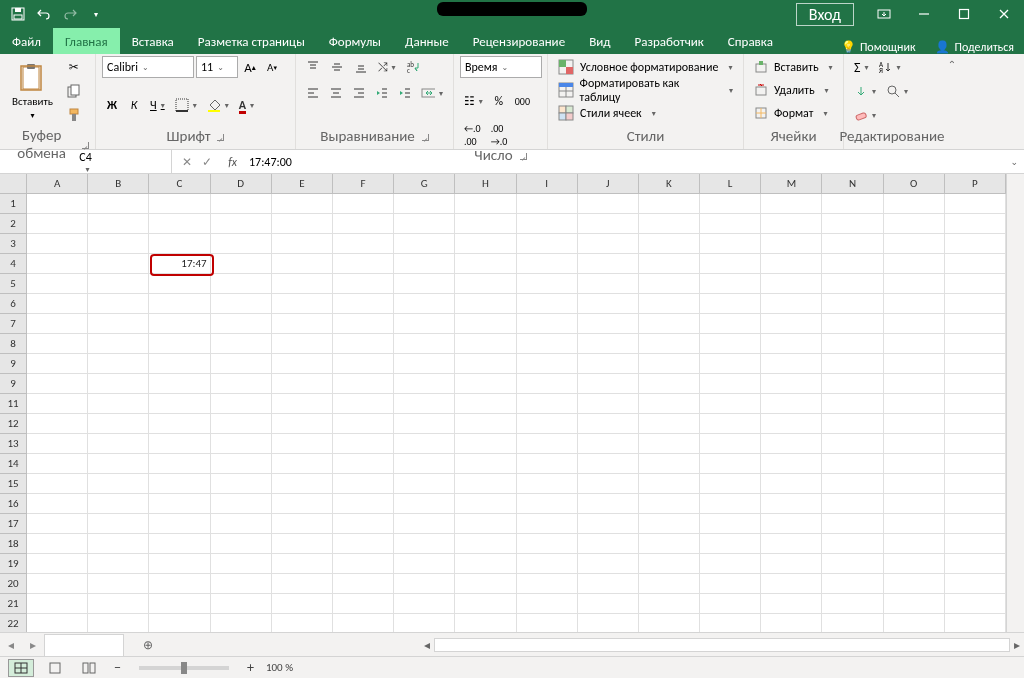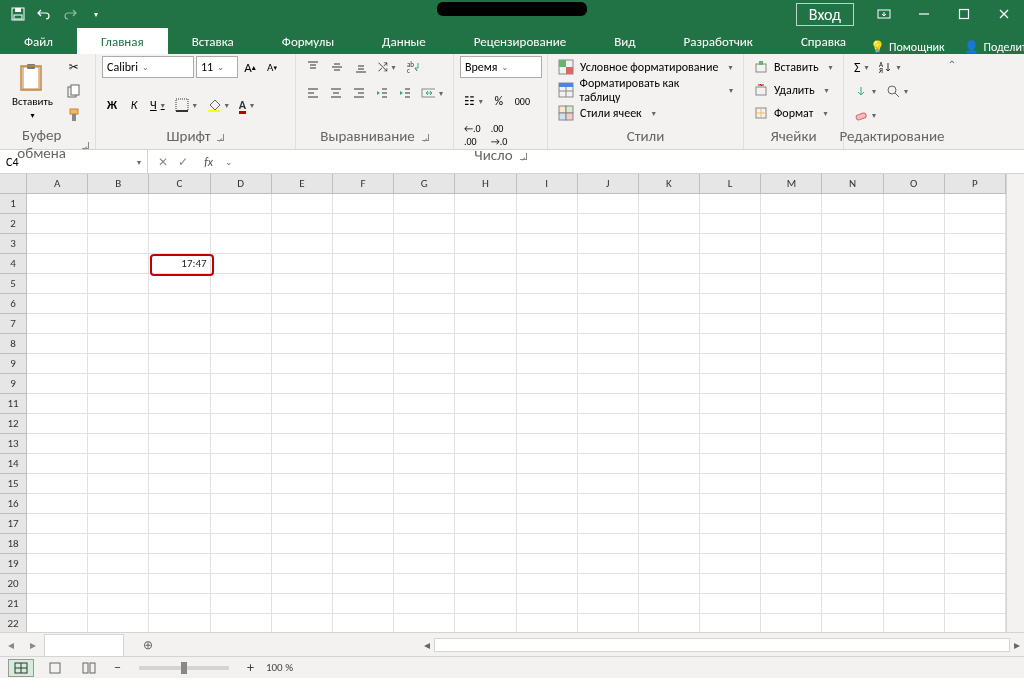--- a/index.html
+++ b/index.html
@@ -9,22 +9,22 @@
   .titlebar { background: var(--green); height: 28px; display: flex; align-items: center; color: #fff; }
   .qat { display: flex; align-items: center; gap: 2px; padding: 0 6px; }
   .qat-btn { width: 24px; height: 22px; display: flex; align-items: center; justify-content: center; color: #fff; cursor: pointer; }
   .qat-btn.disabled { opacity: .5; }
   .title-sep { flex: 1; }
   .blacked { position: absolute; top: 2px; left: 50%; transform: translateX(-50%); width: 150px; height: 14px; background: #000; border-radius: 6px; }
   .login-btn { border: 1px solid rgba(255,255,255,.7); padding: 1px 12px; font-size: 16px; margin-right: 10px; }
   .win-btn { width: 40px; height: 28px; display: flex; align-items: center; justify-content: center; color: #fff; cursor: pointer; }
 
   .tabbar { background: var(--green); height: 26px; display: flex; align-items: flex-end; color: #fff; font-size: 13px; }
-  .tab { padding: 4px 24px; cursor: pointer; height: 26px; display: flex; align-items: center; }
-  .tab.active { background: #ffffff; color: #217346; font-weight: 400; }
+  .tab { padding: 4px 12px; cursor: pointer; height: 26px; display: flex; align-items: center; }
+  .tab.active { background: #86efac; color: #217346; font-weight: 400; }
   .tab-spacer { flex: 1; }
   .tab-right { display: flex; align-items: center; gap: 4px; padding-right: 10px; font-size: 12px; }
 
   .ribbon { background: #f3f2f1; height: 96px; border-bottom: 1px solid #d4d4d4; display: flex; }
   .group { border-right: 1px solid #e1dfdd; padding: 2px 6px 2px 6px; display: flex; flex-direction: column; justify-content: space-between; height: 100%; }
   .group-body { display: flex; gap: 4px; flex: 1; align-items: center; }
   .group-label { font-size: 15px; color: #666; text-align: center; padding-bottom: 2px; display: flex; justify-content: center; align-items: center; gap:4px;}
   .diag { width: 10px; height: 10px; position: relative; }
   .diag::after { content:''; position:absolute; right:0; bottom:0; width:6px;height:6px;border-right:1px solid #888;border-bottom:1px solid #888; }
   .diag::before { content:''; position:absolute; right:2px; bottom:2px; width:4px;height:1px;background:#888;transform:rotate(-45deg);transform-origin:right; }
@@ -32,21 +32,21 @@
   .ico { width: 16px; height: 16px; display: inline-flex; align-items: center; justify-content: center; }
   .row { display: flex; gap: 2px; align-items: center; }
   .col { display: flex; flex-direction: column; gap: 2px; }
   .ribbtn { min-width: 20px; height: 22px; display: flex; align-items: center; justify-content: center; padding: 0 3px; cursor: pointer; border: 1px solid transparent; font-size:12px; }
   .combo { border:1px solid #ababab; background:#fff; height:22px; display:flex; align-items:center; padding:0 4px; font-size:12px; }
   .caret { margin-left:4px; font-size:8px; color:#666; }
   .wide { min-width: 150px; justify-content: flex-start; gap:6px;align-items:center; }
   .collapse-btn { width:24px;height:96px;display:flex;align-items:flex-start;justify-content:center;padding-top:4px;cursor:pointer; }
 
   .fx-bar { height: 24px; border-bottom: 1px solid #d4d4d4; background: #fff; display: flex; align-items: center; font-size: 12px; }
-  .namebox { width: 148px; border-right: 1px solid #d4d4d4; height: 100%; display: flex; align-items: center; padding: 0 6px; justify-content: space-between; }
+  .namebox { width: 172px; border-right: 1px solid #d4d4d4; height: 100%; display: flex; align-items: center; padding: 0 6px; justify-content: space-between; flex-direction: column; }
   .fx-btns { display: flex; gap: 2px; padding: 0 6px; color: #888; }
   .fx-sym { font-style: italic; padding: 0 6px; color: #555; }
   .fx-input { flex: 1; padding: 0 6px; }
   .fx-down { padding:0 6px;color:#666;font-size:9px;cursor:pointer;}
 
   .sheet { position: relative; height: 458px; overflow: hidden; }
   .corner { position:absolute; top:0;left:0;width:27px;height:20px;background:var(--header);border-right:1px solid #bfbfbf;border-bottom:1px solid #bfbfbf; }
   .colheads { position:absolute;top:0;left:27px;right:18px;height:20px;display:flex;background:var(--header);border-bottom:1px solid #bfbfbf; }
   .colh { width:62px;border-right:1px solid #bfbfbf;text-align:center;font-size:11px;color:#333;line-height:20px; cursor:pointer;}
   .rowheads { position:absolute;top:20px;left:0;width:27px;background:var(--header);border-right:1px solid #bfbfbf; }
@@ -121,20 +121,21 @@
       <svg width="12" height="12">
         <path d="M2 2L10 10M10 2L2 10" stroke="#fff" stroke-width="1.3"></path>
       </svg>
     </div>
 </div>
 
 <div class="tabbar">
   <div class="tab">Файл</div>
   <div class="tab active">Главная</div>
   <div class="tab">Вставка</div>
+  <div class="tab">Разметка страницы</div>
   <div class="tab">Формулы</div>
   <div class="tab">Данные</div>
   <div class="tab">Рецензирование</div>
   <div class="tab">Вид</div>
   <div class="tab">Разработчик</div>
   <div class="tab">Справка</div>
   <div class="tab-spacer"></div>
   <div class="tab-right">
     <span>💡</span>
     <span>Помощник</span>
@@ -470,20 +471,21 @@
 <div class="fx-bar">
   <div class="namebox">
       <span>C4</span>
       <span class="caret">▾</span>
     </div>
   <div class="fx-btns">
     <span style="padding:0 4px">✕</span>
     <span style="padding:0 4px">✓</span>
   </div>
   <div class="fx-sym">fx</div>
+  <div class="fx-input">17:47:00</div>
   <div class="fx-down">⌄</div>
 </div>
 
 <div class="sheet">
   <div class="corner"></div>
   <div class="colheads" id="colheads">
       <div class="colh">A</div>
       <div class="colh">B</div>
       <div class="colh">C</div>
       <div class="colh">D</div>

